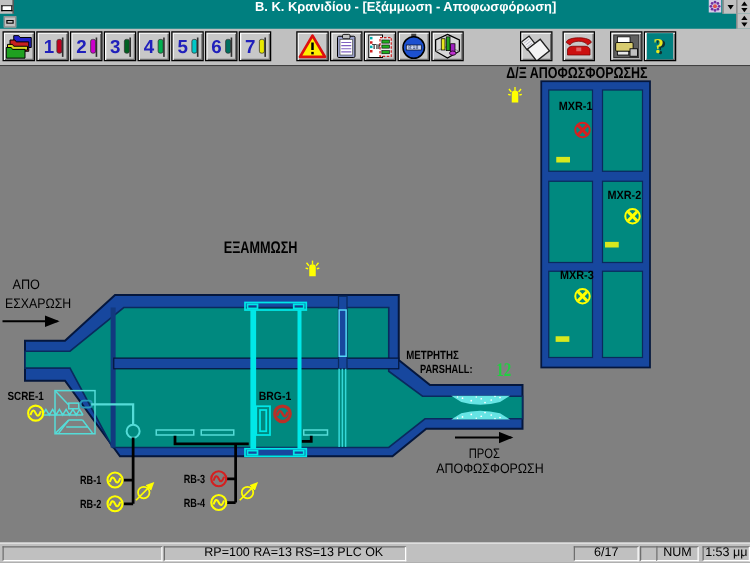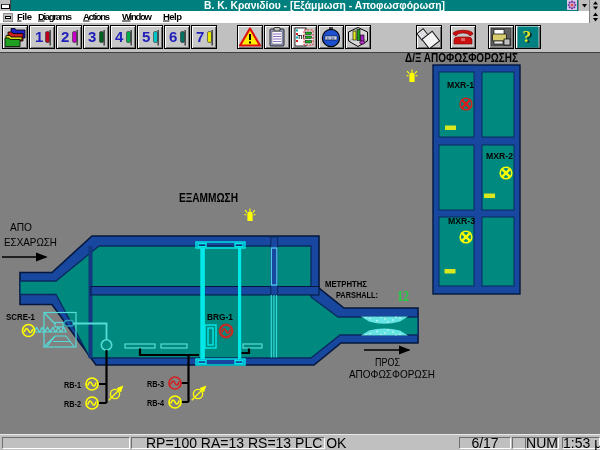--- a/index.html
+++ b/index.html
@@ -13,21 +13,21 @@
   
   #menu{left:0;top:11px;width:600px;height:12px;background:#FFFFFF;border-bottom:1px solid #808080;}
   
   #tbar{left:0;top:23px;width:600px;height:29px;background:#C0C0C0;border-bottom:1px solid #404040;}
   .tb{position:absolute;top:2px;width:24px;height:22px;background:#C8C8C8;
       border:1px solid #000;box-shadow:inset 1px 1px 0 #fff, inset -1px -1px 0 #707070;}
   
   #sbar{left:0;top:434px;width:600px;height:16px;background:#C0C0C0;border-top:1px solid #E8E8E8;}
   .sp{position:absolute;top:2px;height:10px;background:#C0C0C0;
       border:1px solid;border-color:#6e6e6e #fff #fff #6e6e6e;
-      font-size:14px;color:#000;text-align:center;line-height:10px;white-space:nowrap;}
+      font-size:10px;color:#000;text-align:center;line-height:10px;white-space:nowrap;}
 </style>
 </head>
 <body>
 <div id="root">
 
   <div class="abs" id="title">
     <svg width="600" height="11" viewBox="0 0 600 11">
       <text x="204" y="9" font-size="10.5" font-weight="bold" fill="#fff" font-family="Liberation Sans" textLength="241" lengthAdjust="spacingAndGlyphs">Β. Κ. Κρανιδίου - [Εξάμμωση - Αποφωσφόρωση]</text>
     </svg>
   </div>
@@ -55,38 +55,20 @@
         <path d="M3,4 h5 l-2.5,3.5 z" fill="#000"></path>
       </svg>
   </div>
   <div class="winbtn" style="left:589px;top:0;width:11px;height:11px;border-left:1px solid #808080;">
     <svg width="11" height="11" viewBox="0 0 11 11">
         <path d="M3,4.6 h5 l-2.5,-3.4 z" fill="#000"></path>
         <path d="M3,6.4 h5 l-2.5,3.4 z" fill="#000"></path>
       </svg>
   </div>
 
-  <div class="abs" id="menu">
-    <svg width="600" height="12" viewBox="0 0 600 12">
-      <g font-family="Liberation Sans" font-size="9.5" font-weight="bold" fill="#000" lengthAdjust="spacingAndGlyphs">
-        <text x="17" y="8.5" textLength="15">File</text>
-        <text x="38" y="8.5" textLength="34">Diagrams</text>
-        <text x="83" y="8.5" textLength="27">Actions</text>
-        <text x="122" y="8.5" textLength="30">Window</text>
-        <text x="163" y="8.5" textLength="19">Help</text>
-      </g>
-      <g stroke="#000" stroke-width="1">
-        <line x1="17" y1="10" x2="21.5" y2="10"></line>
-        <line x1="38" y1="10" x2="44.5" y2="10"></line>
-        <line x1="83" y1="10" x2="89.5" y2="10"></line>
-        <line x1="122" y1="10" x2="130.5" y2="10"></line>
-        <line x1="163" y1="10" x2="169.5" y2="10"></line>
-      </g>
-    </svg>
-  </div>
   <div class="sysbtn" style="left:3px;top:13px;width:8px;height:7px;border:1px solid #909090;">
     <div style="position:absolute;left:1px;top:1.5px;width:4px;height:1.5px;background:#fff;border:1px solid #000;"></div>
   </div>
   <div class="winbtn" style="left:589px;top:11px;width:11px;height:12px;border-left:1px solid #808080;">
     <svg width="11" height="12" viewBox="0 0 11 12">
         <path d="M3,5 h5 l-2.5,-3.4 z" fill="#000"></path>
         <path d="M3,7 h5 l-2.5,3.4 z" fill="#000"></path>
       </svg>
   </div>
 

